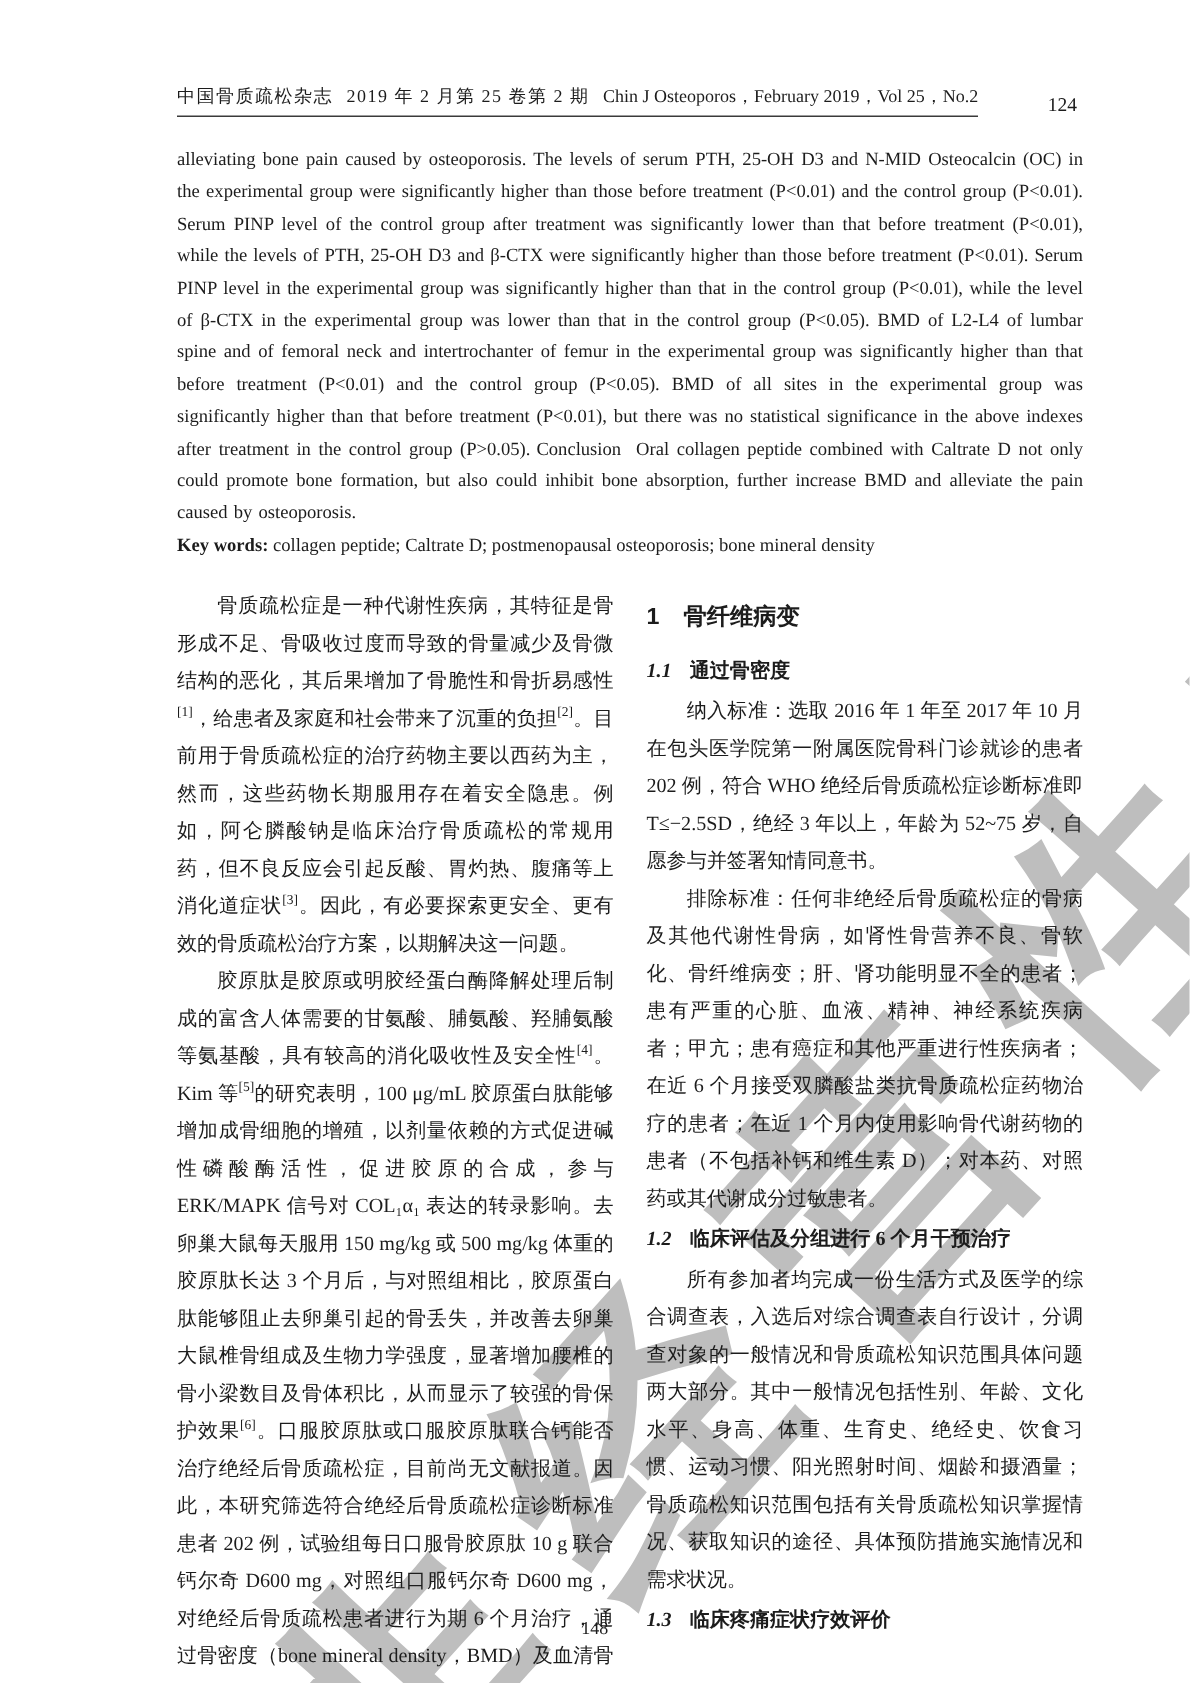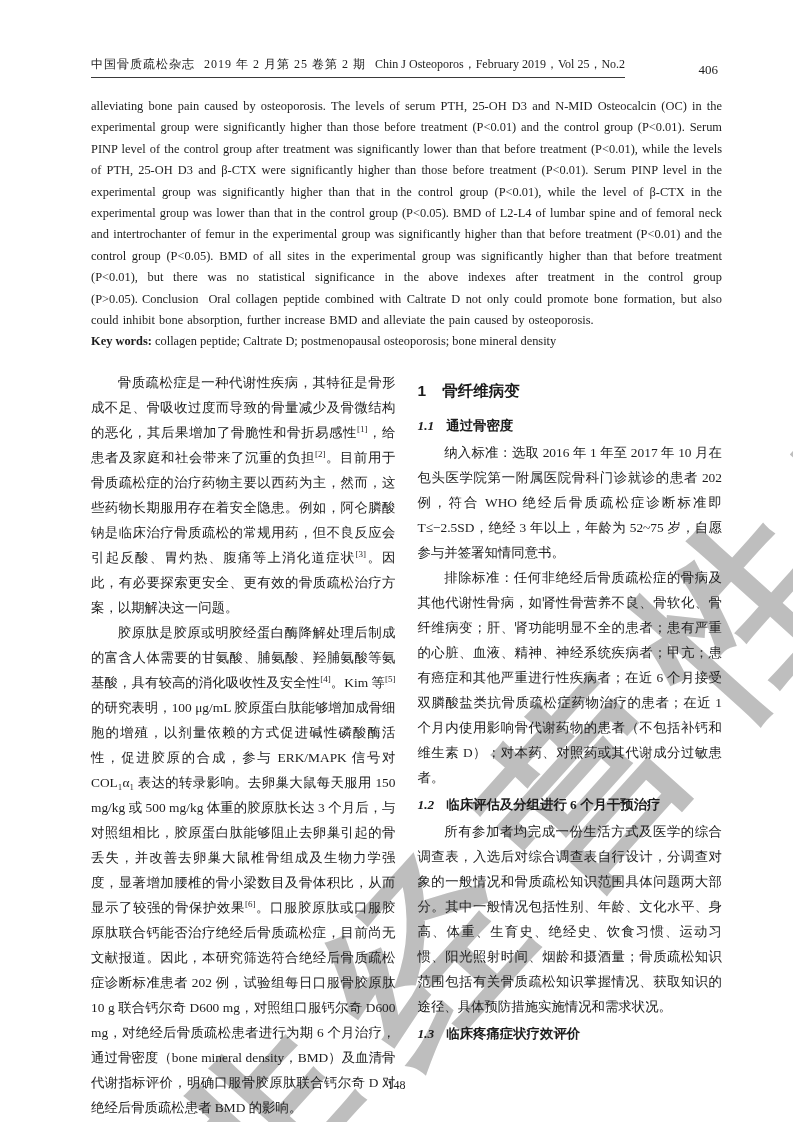--- a/index.html
+++ b/index.html
@@ -6,21 +6,21 @@
   html, body { background: #ffffff; }
   body {
     width: 793px; height: 1122px;
     position: relative;
     overflow: hidden;
     font-family: "Liberation Serif", "DejaVu Serif", serif;
     color: #1c1c1c;
   }
   .page {
     position: absolute; inset: 0;
-    padding: 56px 71px 0 91px;
+    padding: 56px 71px 0 118px;
     z-index: 2;
   }
   
   .watermark {
     position: absolute;
     z-index: 1;
     font-size: 185px;
     letter-spacing: 48px;
     font-weight: bold;
     color: rgba(190,190,190,0.42);
@@ -97,21 +97,21 @@
 <div class="watermark wm-2" style="color: rgb(190, 190, 190);">非经营性印</div>
 
 <div class="page">
 
   <div class="header">
     <div class="header-left">
       <span class="cn">中国骨质疏松杂志</span>&nbsp;&nbsp;
       <span class="cn">2019 年 2 月第 25 卷第 2 期</span>&nbsp;&nbsp;
       <span>Chin J Osteoporos，February 2019，Vol 25，No.2</span>
     </div>
-    <div class="header-page">406</div>
+    <div class="header-page">124</div>
   </div>
 
   <div class="abstract"><span>alleviating bone pain caused by osteoporosis. The levels of serum PTH, 25-OH D3 and N-MID Osteocalcin (OC) in the experimental group were significantly higher than those before treatment (P&lt;0.01) and the control group (P&lt;0.01). Serum PINP level of the control group after treatment was significantly lower than that before treatment (P&lt;0.01), while the levels of PTH, 25-OH D3 and β-CTX were significantly higher than those before treatment (P&lt;0.01). Serum PINP level in the experimental group was significantly higher than that in the control group (P&lt;0.01), while the level of β-CTX in the experimental group was lower than that in the control group (P&lt;0.05). BMD of L2-L4 of lumbar spine and of femoral neck and intertrochanter of femur in the experimental group was significantly higher than that before treatment (P&lt;0.01) and the control group (P&lt;0.05). BMD of all sites in the experimental group was significantly higher than that before treatment (P&lt;0.01), but there was no statistical significance in the above indexes after treatment in the control group (P&gt;0.05).</span><span class="conclusion-label">Conclusion</span><span>Oral collagen peptide combined with Caltrate D not only could promote bone formation, but also could inhibit bone absorption, further increase BMD and alleviate the pain caused by osteoporosis.</span></div>
 
   <div class="keywords">
     <span class="kw-label">Key words:</span>
     <span>collagen peptide; Caltrate D; postmenopausal osteoporosis; bone mineral density</span>
   </div>
 
   <div class="columns">

